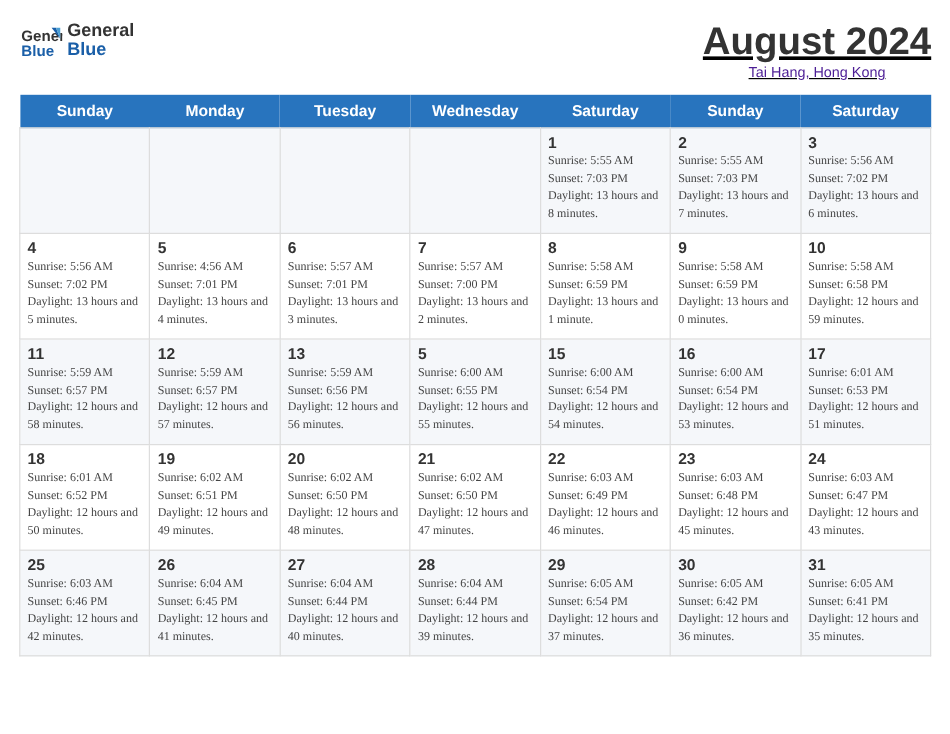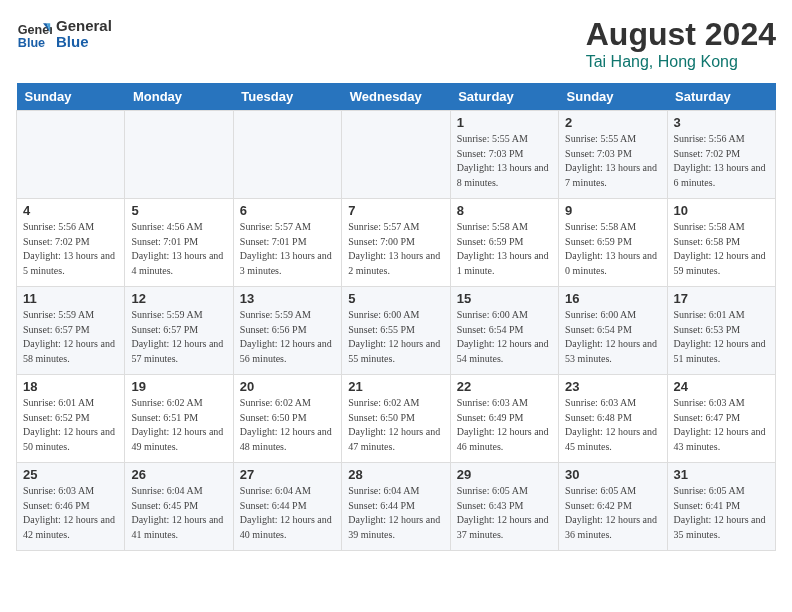--- a/index.html
+++ b/index.html
@@ -19,41 +19,42 @@
     .logo {
       display: flex;
       align-items: center;
     }
     .logo-icon {
       width: 36px;
       height: 36px;
       margin-right: 4px;
     }
     .title-block {
-      text-align: left;
+      text-align: center;
+      text-decoration: underline;
     }
     .title-block h1 {
       font-size: 32px;
       font-weight: bold;
       color: #333;
     }
     .title-block h2 {
-      font-size: 16px;
+      font-size: 12px;
       font-weight: normal;
-      color: #0f766e;
+      color: #4c1d95;
     }
     table {
       width: 100%;
       border-collapse: collapse;
       table-layout: fixed;
     }
     thead tr th {
       background-color: #2874be;
       color: #fff;
-      text-align: left;
+      text-align: center;
       padding: 6px 8px;
       font-size: 13px;
       font-weight: bold;
     }
     tbody tr td {
       border: 1px solid #ddd;
       vertical-align: top;
       padding: 4px 6px;
       font-size: 10.5px;
       color: #333;
@@ -318,21 +319,21 @@
         <td>
           <div class="day-number">28</div>
           <div class="day-info">Sunrise: 6:04 AM
 Sunset: 6:44 PM
 Daylight: 12 hours
 and 39 minutes.</div>
         </td>
         <td>
           <div class="day-number">29</div>
           <div class="day-info">Sunrise: 6:05 AM
-Sunset: 6:43 PM
+Sunset: 6:54 PM
 Daylight: 12 hours
 and 37 minutes.</div>
         </td>
         <td>
           <div class="day-number">30</div>
           <div class="day-info">Sunrise: 6:05 AM
 Sunset: 6:42 PM
 Daylight: 12 hours
 and 36 minutes.</div>
         </td>

